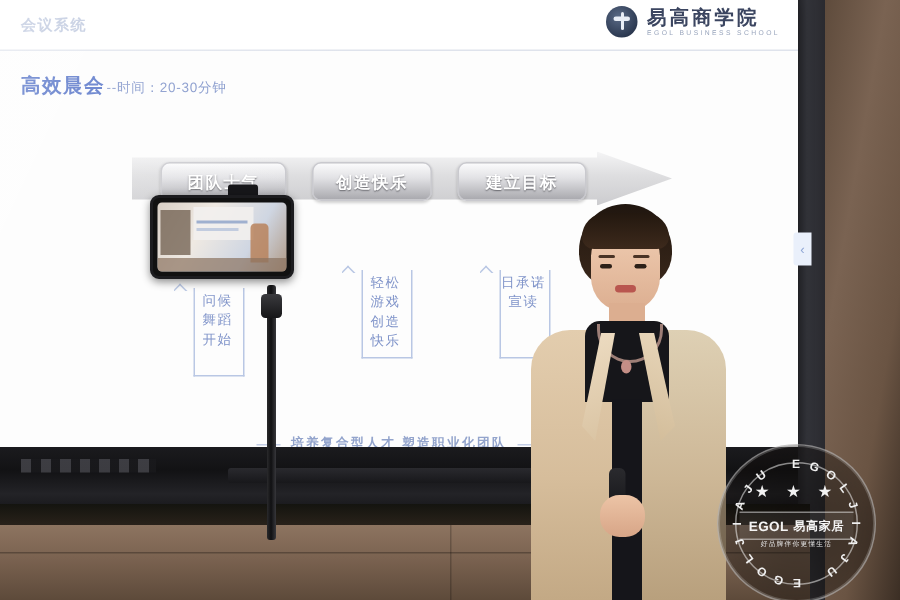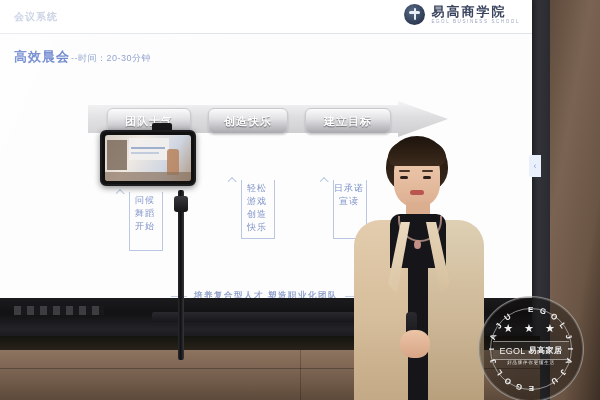--- a/index.html
+++ b/index.html
@@ -161,21 +161,21 @@
     background:radial-gradient(circle at 50% 50%,rgba(10,8,6,.55),rgba(20,16,12,.35));
     border:1px solid rgba(255,255,255,.45);box-shadow:inset 0 0 0 1px rgba(255,255,255,.18);}
   .seal-inner{position:absolute;left:11px;top:11px;width:80px;height:80px;border-radius:50%;
     border:1px solid rgba(255,255,255,.5);}
   .seal-stars{position:absolute;left:0;top:26px;width:104px;text-align:center;
     color:#f2f2f2;font-size:11px;letter-spacing:4px;line-height:1;}
   .seal-core{position:absolute;left:14px;top:44px;width:76px;height:17px;
     display:flex;align-items:center;justify-content:center;gap:3px;
     background:rgba(255,255,255,.07);border-top:1px solid rgba(255,255,255,.45);
     border-bottom:1px solid rgba(255,255,255,.45);}
-  .seal-en{font-size:9px;font-weight:normal;color:#f4f4f4;letter-spacing:.3px;}
+  .seal-en{font-size:9px;font-weight:bold;color:#f4f4f4;letter-spacing:.3px;}
   .seal-cn{font-size:8px;font-weight:bold;color:#f4f4f4;letter-spacing:.5px;}
   .seal-tag{position:absolute;left:0;top:63px;width:104px;text-align:center;
     font-size:4.5px;color:#e4e4e4;letter-spacing:.8px;}
   .seal-ring-txt{position:absolute;inset:0;}
   .seal-ring-txt span{position:absolute;left:50%;top:50%;
     font-size:8px;font-weight:bold;color:#f0f0f0;letter-spacing:.5px;
     transform-origin:0 0;}
 
   
   .glare{position:absolute;left:0;top:0;width:532px;height:300px;pointer-events:none;

